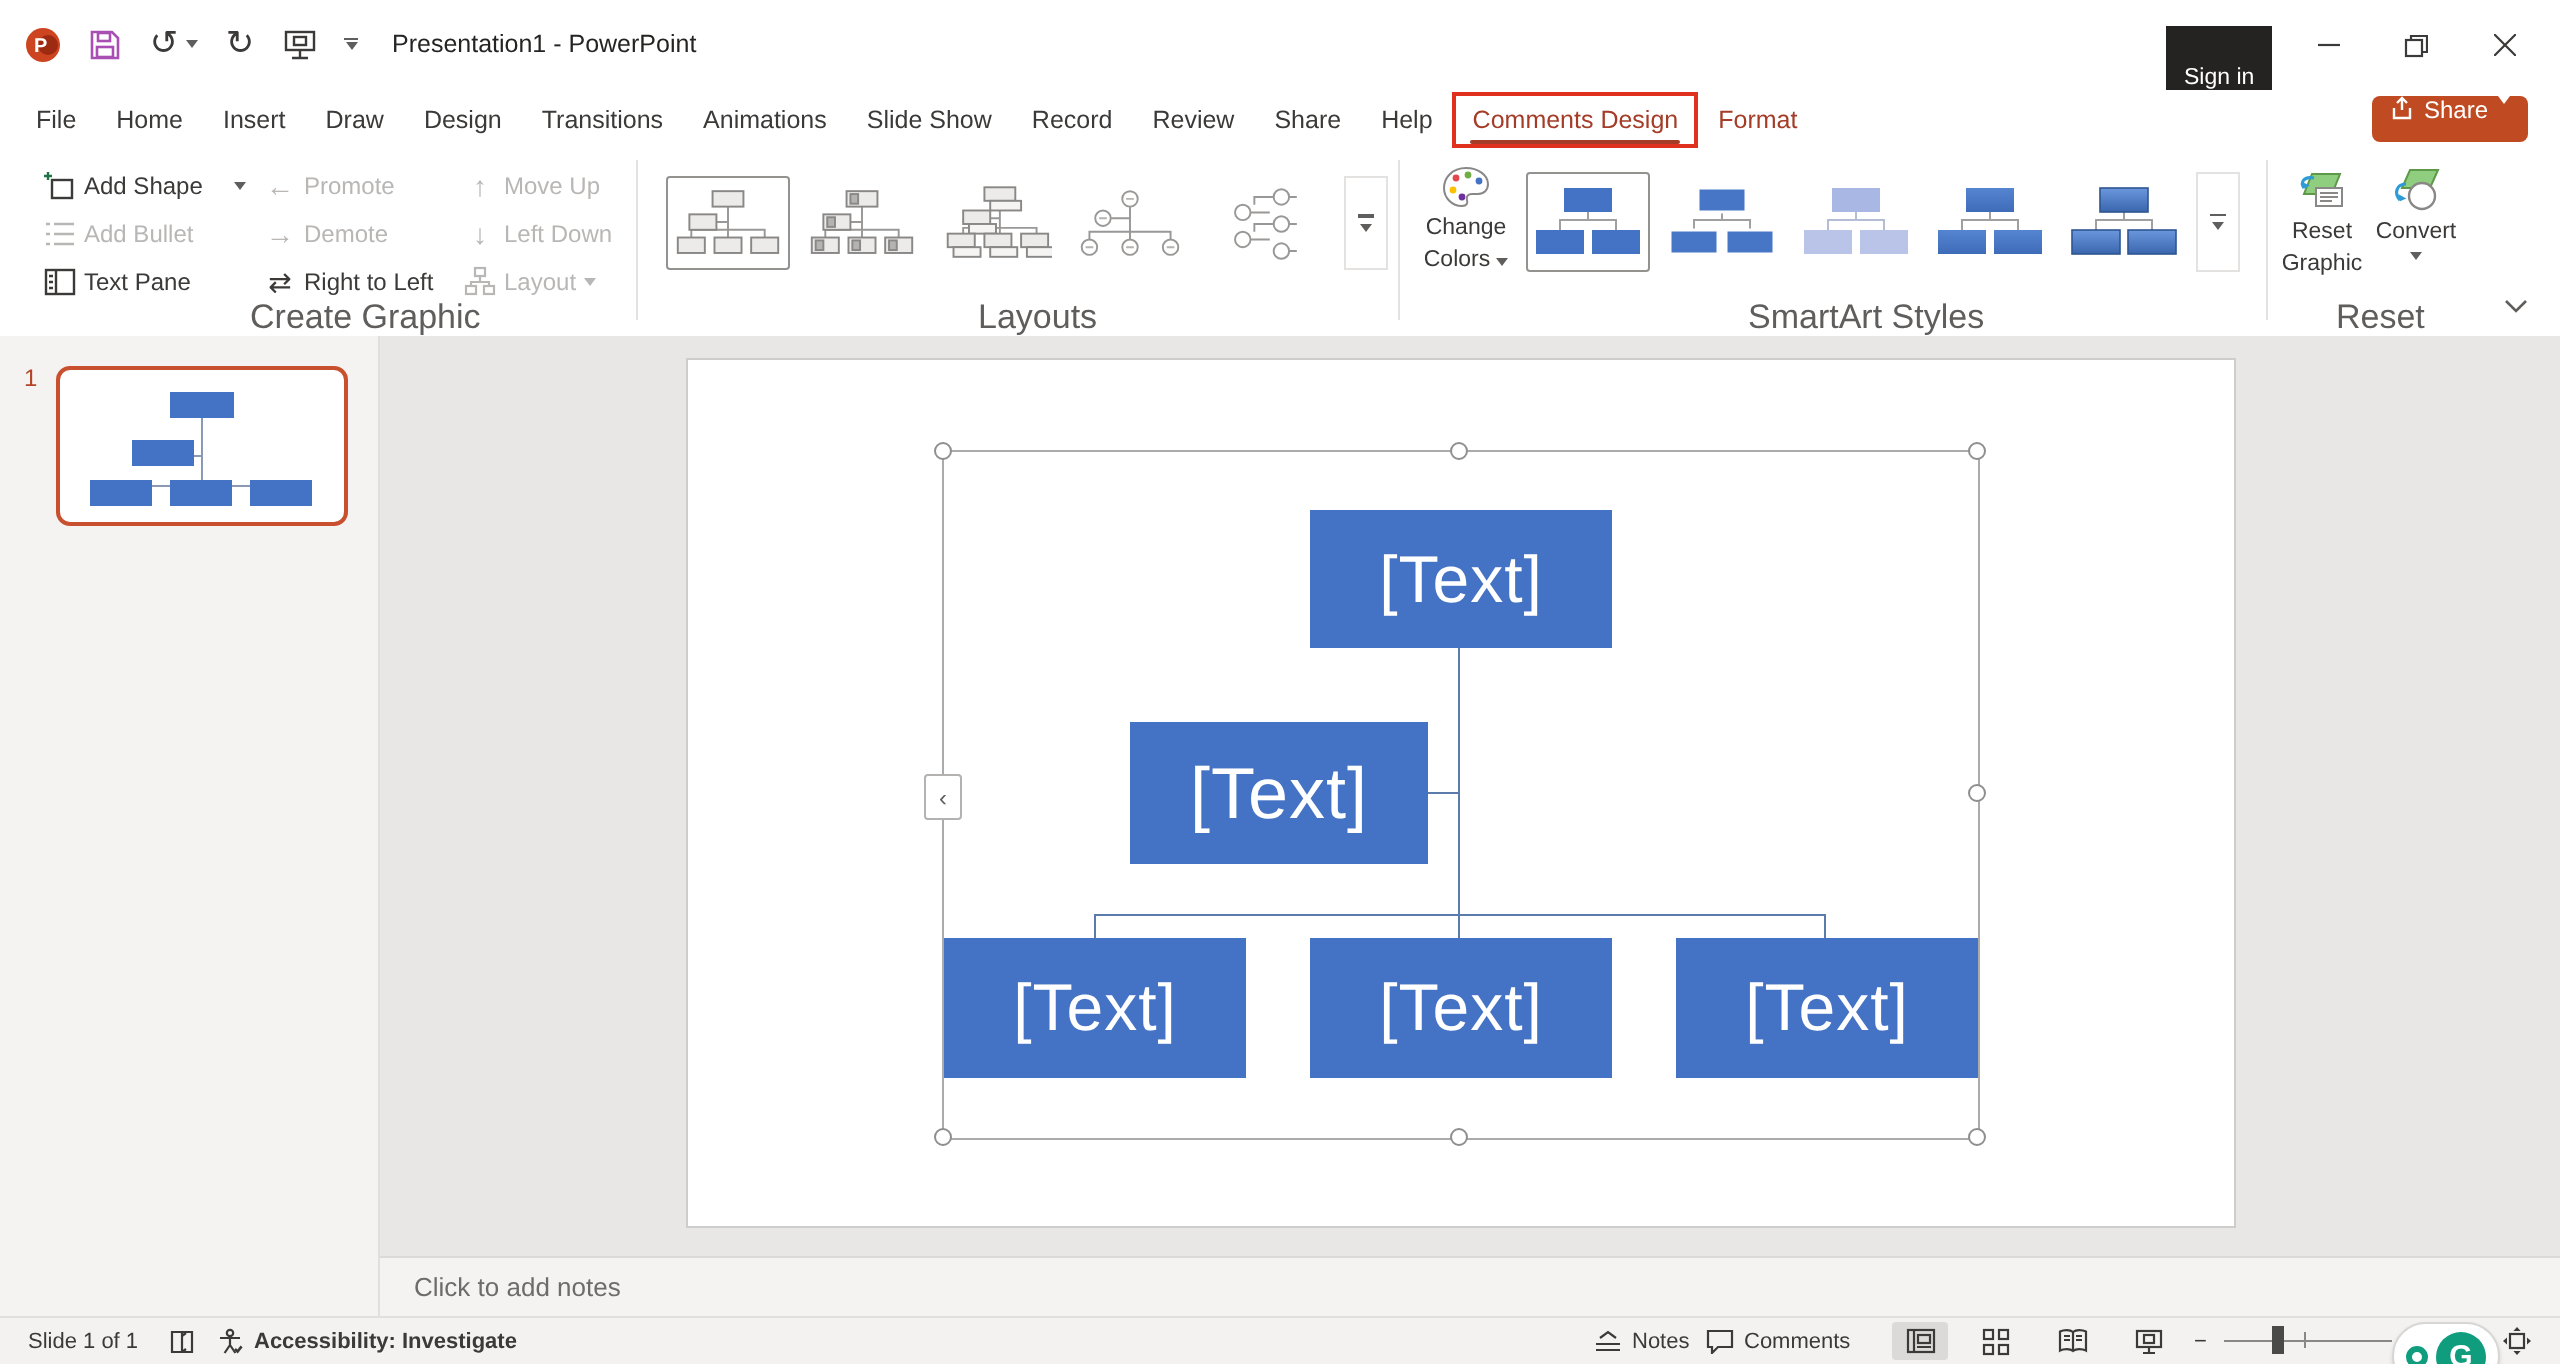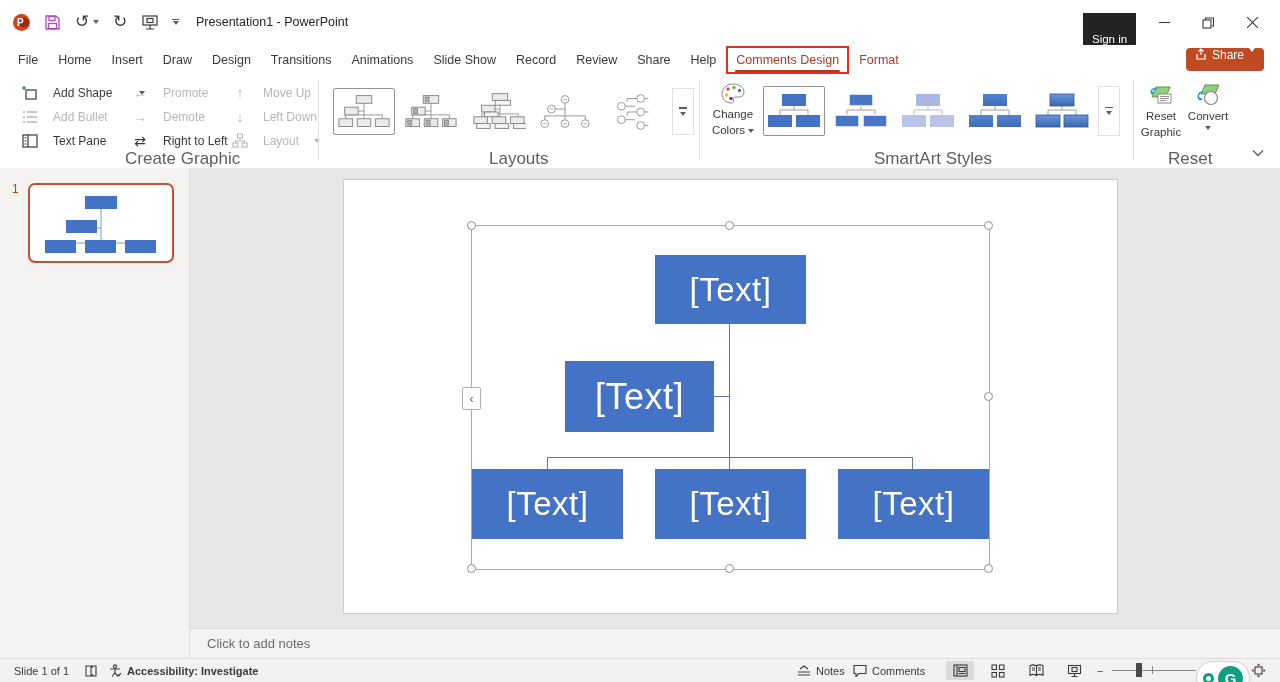--- a/index.html
+++ b/index.html
@@ -31,21 +31,21 @@
              color:#fff;font-size:12px;display:flex;align-items:flex-start;gap:5px;padding:0 9px}
   .caret{width:0;height:0;border-left:3.5px solid transparent;border-right:3.5px solid transparent;
          border-top:4px solid #605e5c;display:inline-block}
   .caret.dis{border-top-color:#b9b7b5}
   .caret.white{border-top-color:#fff}
   
   #ribbon{position:absolute;top:75px;left:0;right:0;height:93px;background:#fff;
           border-bottom:1px solid #d8d6d4}
   .gsep{position:absolute;top:5px;width:1px;height:80px;background:#e4e2e0}
   .glabel{position:absolute;top:74px;font-size:17px;color:#605e5c;white-space:nowrap}
-  .rbtn{position:absolute;height:22px;display:flex;align-items:center;gap:15px;font-size:12px;
+  .rbtn{position:absolute;height:22px;display:flex;align-items:center;gap:4px;font-size:12px;
         color:#3b3a39;white-space:nowrap}
   .rbtn.dis{color:#b9b7b5}
   .glyph{font-size:14px;width:16px;text-align:center;line-height:16px}
   .lthumb{position:absolute;top:13px;width:62px;height:47px;background:#fff;display:flex;
           align-items:center;justify-content:center;box-sizing:border-box}
   .lthumb.sel{border:1px solid #94928f;border-radius:2px}
   .sthumb{position:absolute;top:11px;width:62px;height:50px;background:#fff;display:flex;
           align-items:center;justify-content:center;box-sizing:border-box}
   .sthumb.sel{border:1px solid #94928f;border-radius:2px}
   .morebtn{position:absolute;width:22px;border:1px solid #e4e2e0;background:#fff;display:flex;

